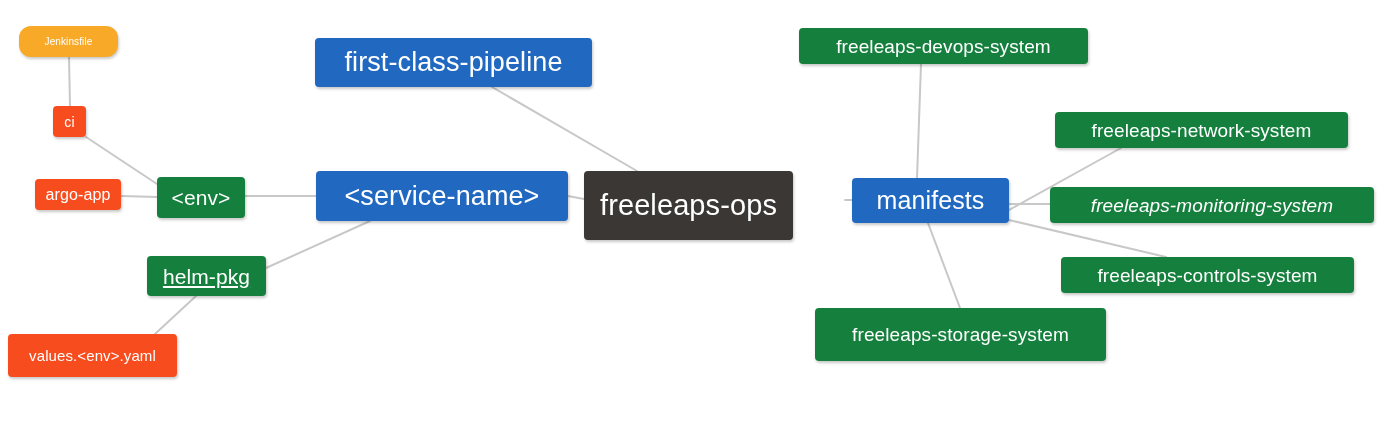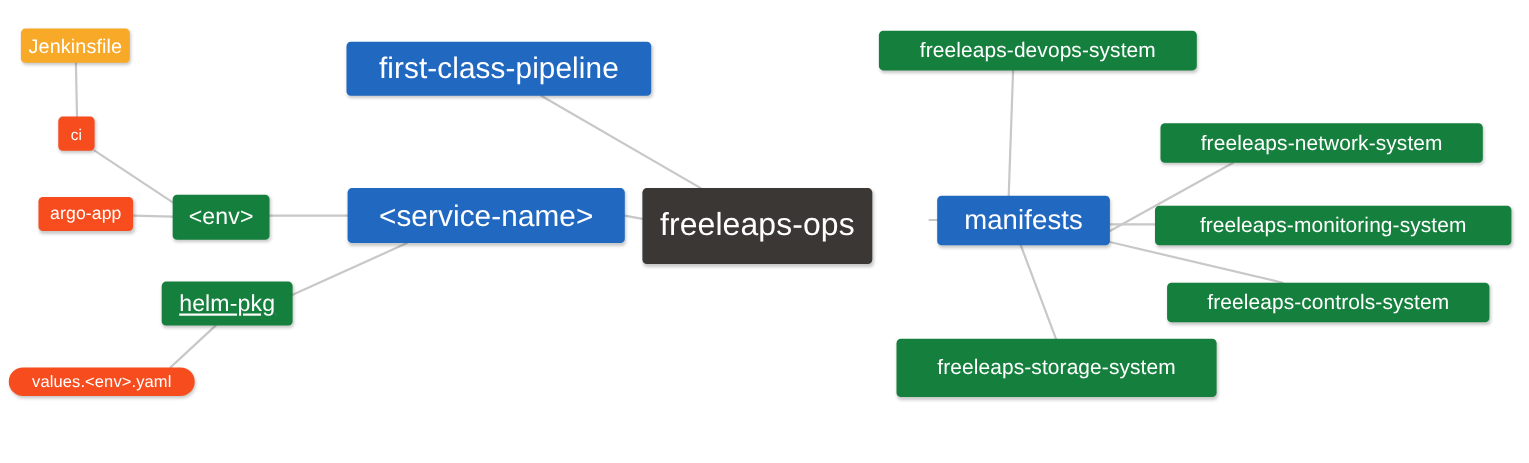--- a/index.html
+++ b/index.html
@@ -60,29 +60,29 @@
       <line x1="568" y1="196" x2="584" y2="199" stroke="#c8c8c8" stroke-width="2" stroke-linecap="round"></line>
       <line x1="492" y1="87" x2="637" y2="171" stroke="#c8c8c8" stroke-width="2" stroke-linecap="round"></line>
       <line x1="845" y1="200" x2="852" y2="200" stroke="#c8c8c8" stroke-width="2" stroke-linecap="round"></line>
       <line x1="917" y1="178" x2="921" y2="64" stroke="#c8c8c8" stroke-width="2" stroke-linecap="round"></line>
       <line x1="1009" y1="210" x2="1121" y2="148" stroke="#c8c8c8" stroke-width="2" stroke-linecap="round"></line>
       <line x1="1009" y1="204" x2="1050" y2="204" stroke="#c8c8c8" stroke-width="2" stroke-linecap="round"></line>
       <line x1="1009" y1="220" x2="1166" y2="257" stroke="#c8c8c8" stroke-width="2" stroke-linecap="round"></line>
       <line x1="928" y1="223" x2="960" y2="308" stroke="#c8c8c8" stroke-width="2" stroke-linecap="round"></line>
     </svg>
   <div id="node-layer">
-      <div class="node n-orange" style="left: 19px; top: 26px; width: 99px; height: 31px; font-size: 18px;">Jenkinsfile</div>
+      <div class="node n-orange" style="left: 19px; top: 26px; width: 99px; height: 31px; font-size: 10px; border-radius: 12px;">Jenkinsfile</div>
       <div class="node n-red" style="left: 53px; top: 106px; width: 33px; height: 31px; font-size: 14px;">ci</div>
       <div class="node n-red" style="left: 35px; top: 179px; width: 86px; height: 31px; font-size: 16px;">argo-app</div>
       <div class="node n-green" style="left: 157px; top: 177px; width: 88px; height: 41px; font-size: 21px;">&lt;env&gt;</div>
       <div class="node n-green" style="left: 147px; top: 256px; width: 119px; height: 40px; font-size: 21px; text-decoration: underline;">helm-pkg</div>
-      <div class="node n-red" style="left: 8px; top: 334px; width: 169px; height: 26px; font-size: 15px; border-radius: 13px;">values.&lt;env&gt;.yaml</div>
+      <div class="node n-red" style="left: 8px; top: 334px; width: 169px; height: 43px; font-size: 15px;">values.&lt;env&gt;.yaml</div>
       <div class="node n-blue" style="left: 315px; top: 38px; width: 277px; height: 49px; font-size: 27px;">first-class-pipeline</div>
       <div class="node n-blue" style="left: 316px; top: 171px; width: 252px; height: 50px; font-size: 27px;">&lt;service-name&gt;</div>
       <div class="node n-root" style="left: 584px; top: 171px; width: 209px; height: 69px; font-size: 29px;">freeleaps-ops</div>
       <div class="node n-blue" style="left: 852px; top: 178px; width: 157px; height: 45px; font-size: 25px;">manifests</div>
       <div class="node n-green" style="left: 799px; top: 28px; width: 289px; height: 36px; font-size: 19px;">freeleaps-devops-system</div>
       <div class="node n-green" style="left: 1055px; top: 112px; width: 293px; height: 36px; font-size: 19px;">freeleaps-network-system</div>
-      <div class="node n-green" style="left: 1050px; top: 187px; width: 324px; height: 36px; font-size: 19px;">freeleaps-monitoring-system</div>
+      <div class="node n-green" style="left: 1050px; top: 187px; width: 324px; height: 36px; font-size: 19px; font-style: italic;">freeleaps-monitoring-system</div>
       <div class="node n-green" style="left: 1061px; top: 257px; width: 293px; height: 36px; font-size: 19px;">freeleaps-controls-system</div>
       <div class="node n-green" style="left: 815px; top: 308px; width: 291px; height: 53px; font-size: 19px;">freeleaps-storage-system</div>
     </div>
 </div>
 
 </body></html>

